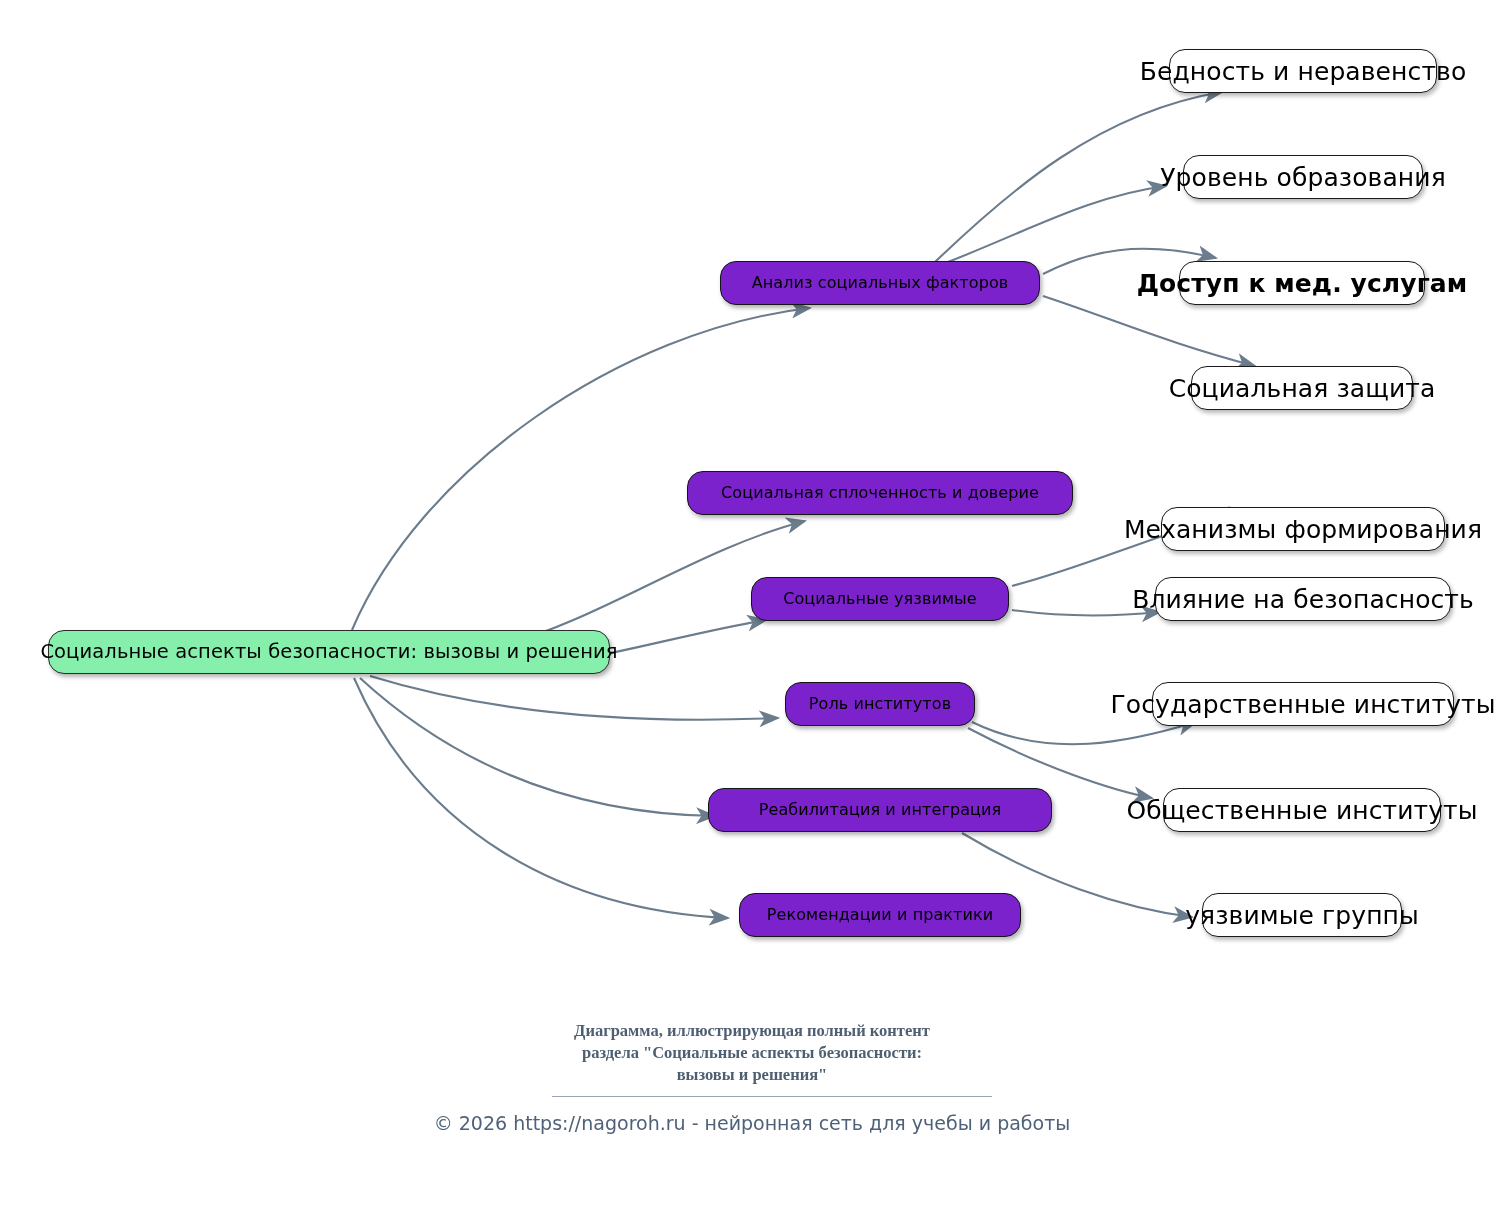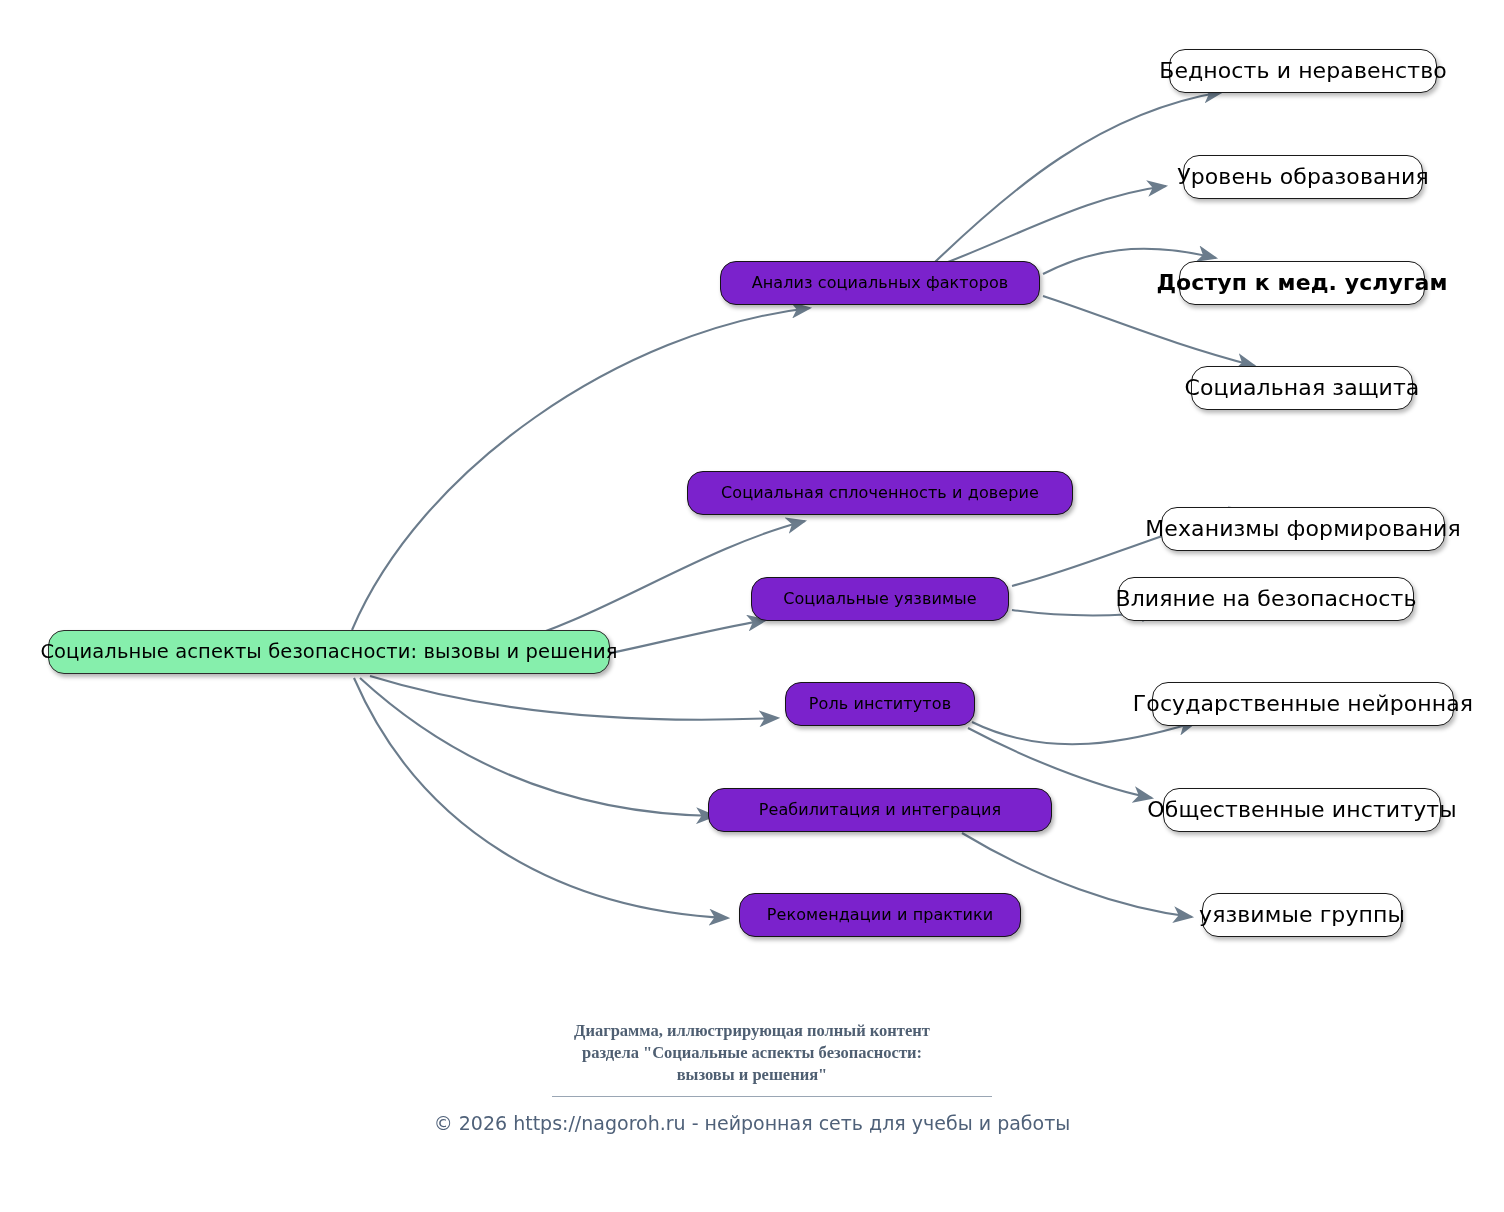--- a/index.html
+++ b/index.html
@@ -48,21 +48,21 @@
   .node-branch {
     background: #7b22cc;
     border: 1.6px solid #151515;
     box-shadow: 2px 3px 4px rgba(0,0,0,0.30);
     font-size: 16px;
   }
   .node-leaf {
     background: #ffffff;
     border: 1.6px solid #1a1a1a;
     box-shadow: 2px 3px 4px rgba(0,0,0,0.28);
-    font-size: 22px;
+    font-size: 25px;
   }
   .node-label { pointer-events: none; }
 
   #caption {
     position: absolute;
     left: 0;
     top: 1020px;
     width: 1504px;
     text-align: center;
     color: #4f5f72;
@@ -155,25 +155,25 @@
   </div>
   <div class="node node-leaf" style="left:1302px; top:283px; width:246px;font-weight:bold;">
     <span class="node-label">Доступ к мед. услугам</span>
   </div>
   <div class="node node-leaf" style="left:1302px; top:388px; width:222px;">
     <span class="node-label">Социальная защита</span>
   </div>
   <div class="node node-leaf" style="left:1303px; top:493px; width:284px;margin-top:36px;">
     <span class="node-label">Механизмы формирования</span>
   </div>
-  <div class="node node-leaf" style="left:1266px; top:599px; width:296px;">
+  <div class="node node-leaf" style="left:1303px; top:599px; width:296px;">
     <span class="node-label">Влияние на безопасность</span>
   </div>
   <div class="node node-leaf" style="left:1303px; top:704px; width:302px;">
-    <span class="node-label">Государственные нейронная</span>
+    <span class="node-label">Государственные институты</span>
   </div>
   <div class="node node-leaf" style="left:1302px; top:810px; width:278px;">
     <span class="node-label">Общественные институты</span>
   </div>
   <div class="node node-leaf" style="left:1302px; top:915px; width:200px;">
     <span class="node-label">уязвимые группы</span>
   </div>
 
   <div id="caption">
     <span class="cap-line">Диаграмма, иллюстрирующая полный контент</span>

